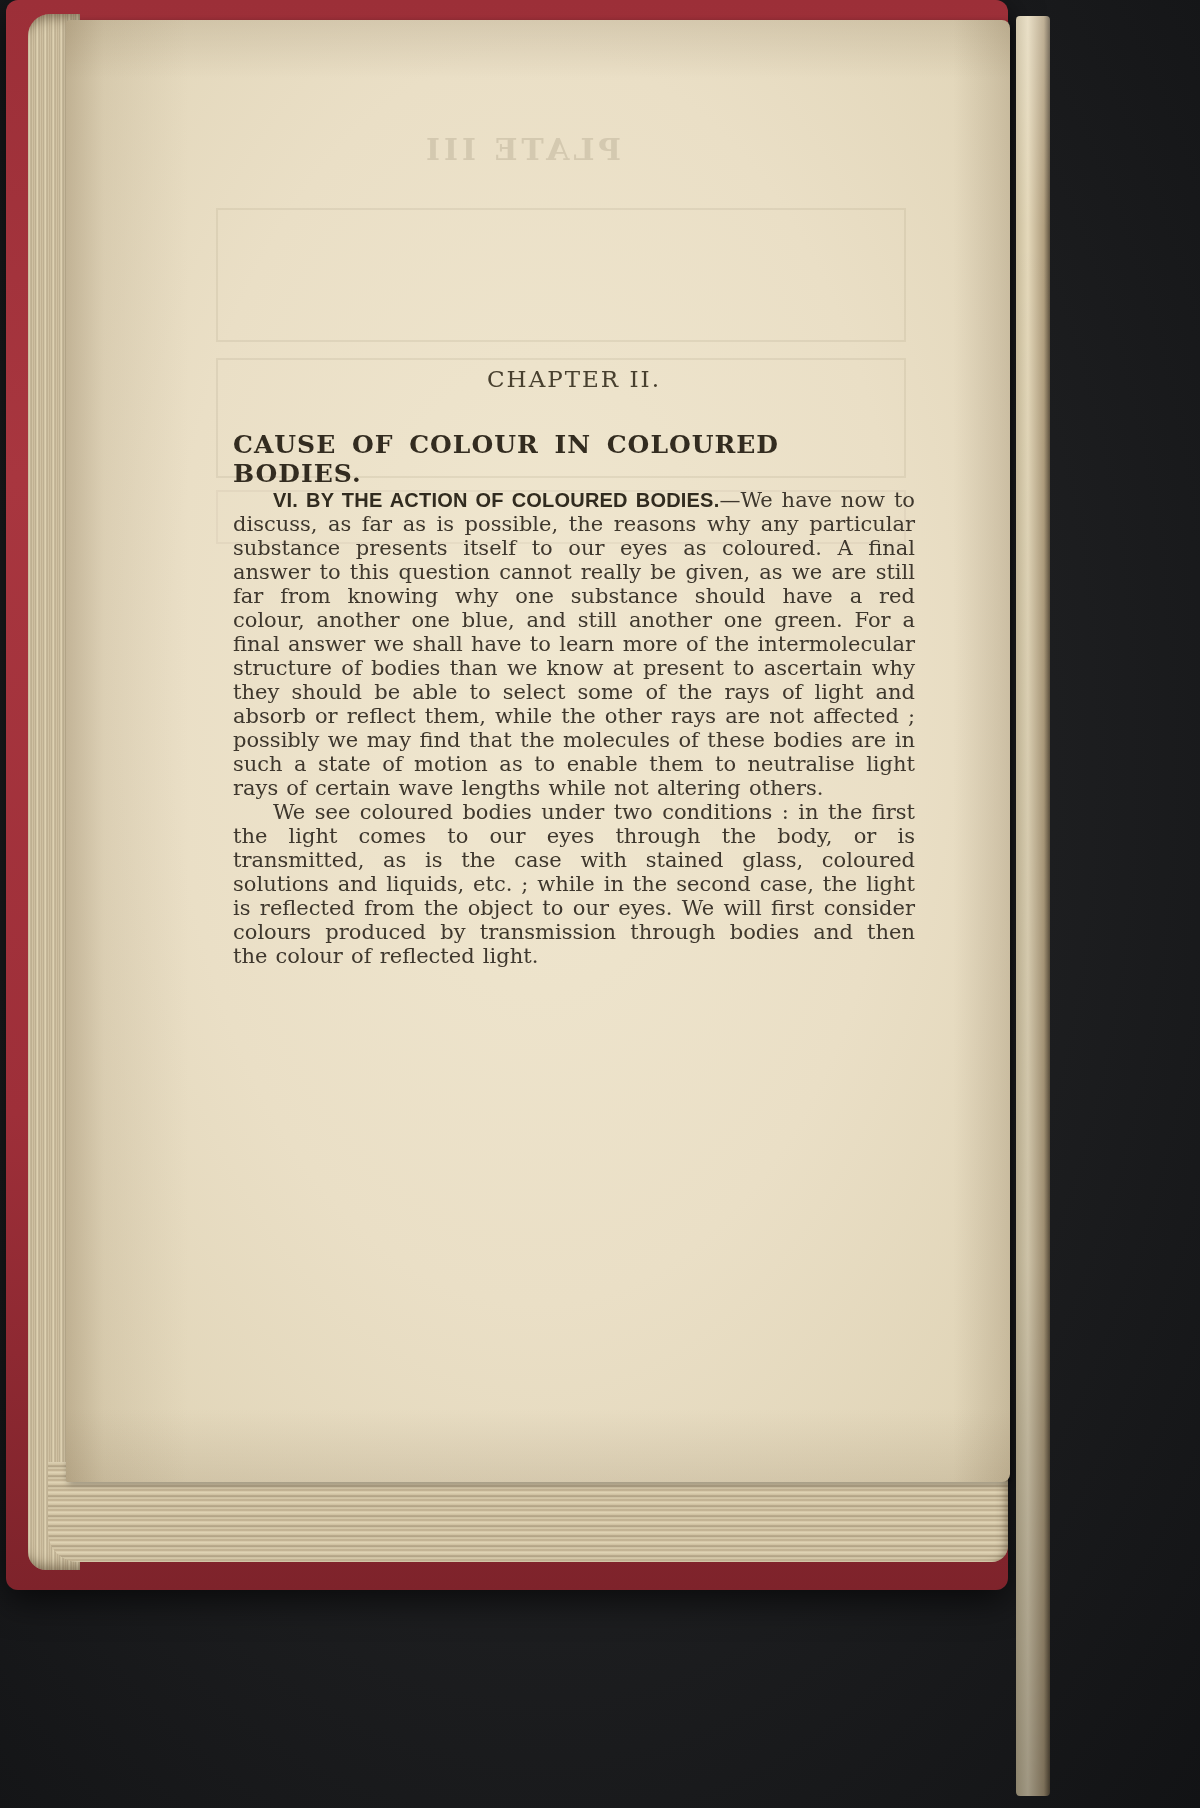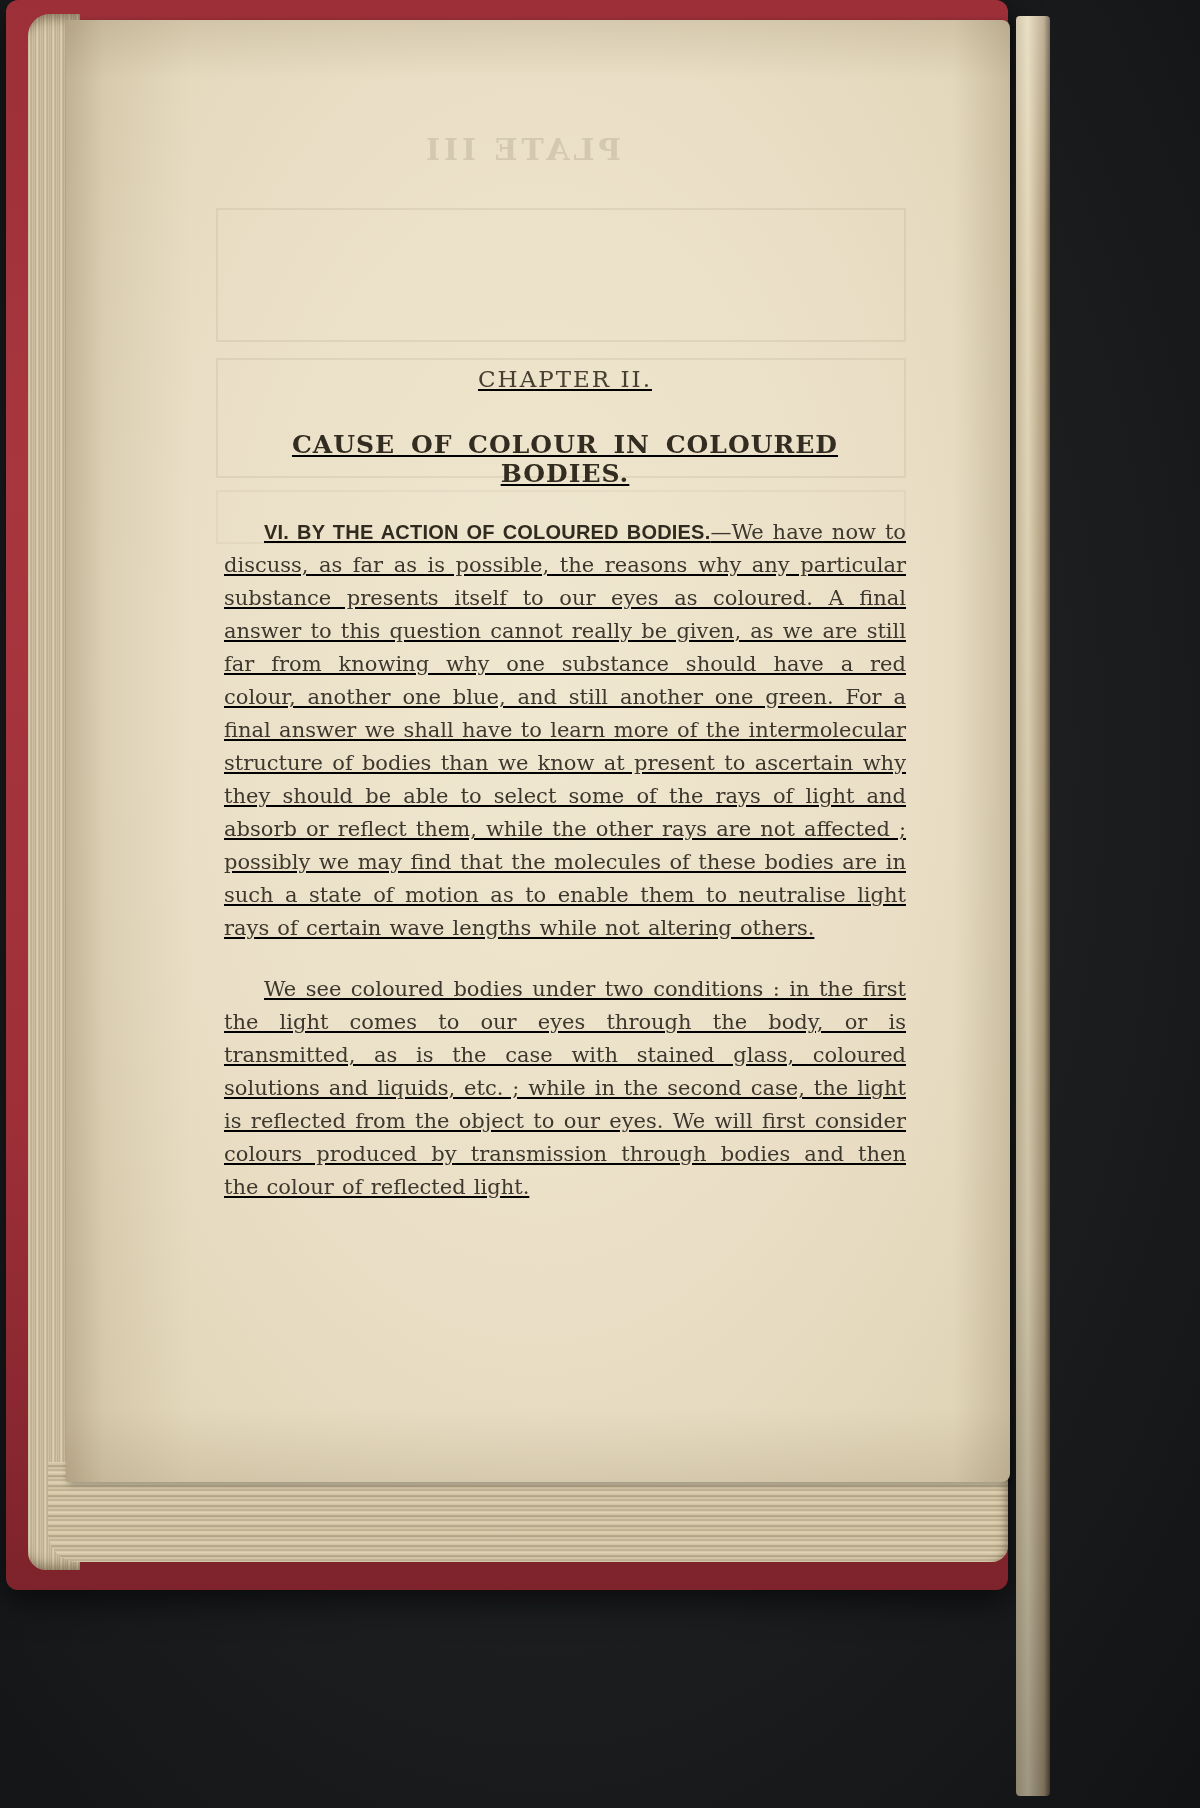--- a/index.html
+++ b/index.html
@@ -63,36 +63,35 @@
     transform: scaleX(-1);
     font-family:"DejaVu Serif", serif;
     font-weight:bold; font-size:30px; letter-spacing:4px;
     color: rgba(95,82,58,0.16);
   }
   .ghost-box { position:absolute; border:2px solid rgba(100,85,60,0.09); }
   .ghost-box.g1 { left:150px; top:188px; width:690px; height:134px; }
   .ghost-box.g2 { left:150px; top:338px; width:690px; height:120px; }
   .ghost-box.g3 { left:150px; top:470px; width:690px; height:54px; border-color:rgba(100,85,60,0.06); }
 
-  .content { position:absolute; left:158px; top:346px; width:682px;text-decoration:underline; }
+  .content { position:absolute; left:167px; top:346px; width:682px; }
   .chapter-heading {
     text-align:center; font-size:23px; letter-spacing:2px;
     color:#48402f; margin-bottom:38px;
   }
   .page-title {
-    text-align:center; font-weight:bold; font-size:25px;
+    text-align:left; font-weight:bold; font-size:25px;
     letter-spacing:1px; word-spacing:6px;
     color:#332c20; 
   }
   .para {
-    font-size:21px; line-height:33px;
+    font-size:21px; line-height:24px;
     text-align:justify; text-indent:40px;
     color: var(--ink);
     word-spacing:1.5px;
-    margin-top:28px;
   }
   .lead {
     font-family:"Liberation Sans", sans-serif;
     font-weight:bold; font-size:20px; letter-spacing:0.2px;
     color:#312b1f;
   }
 </style>
 </head>
 <body>
 

